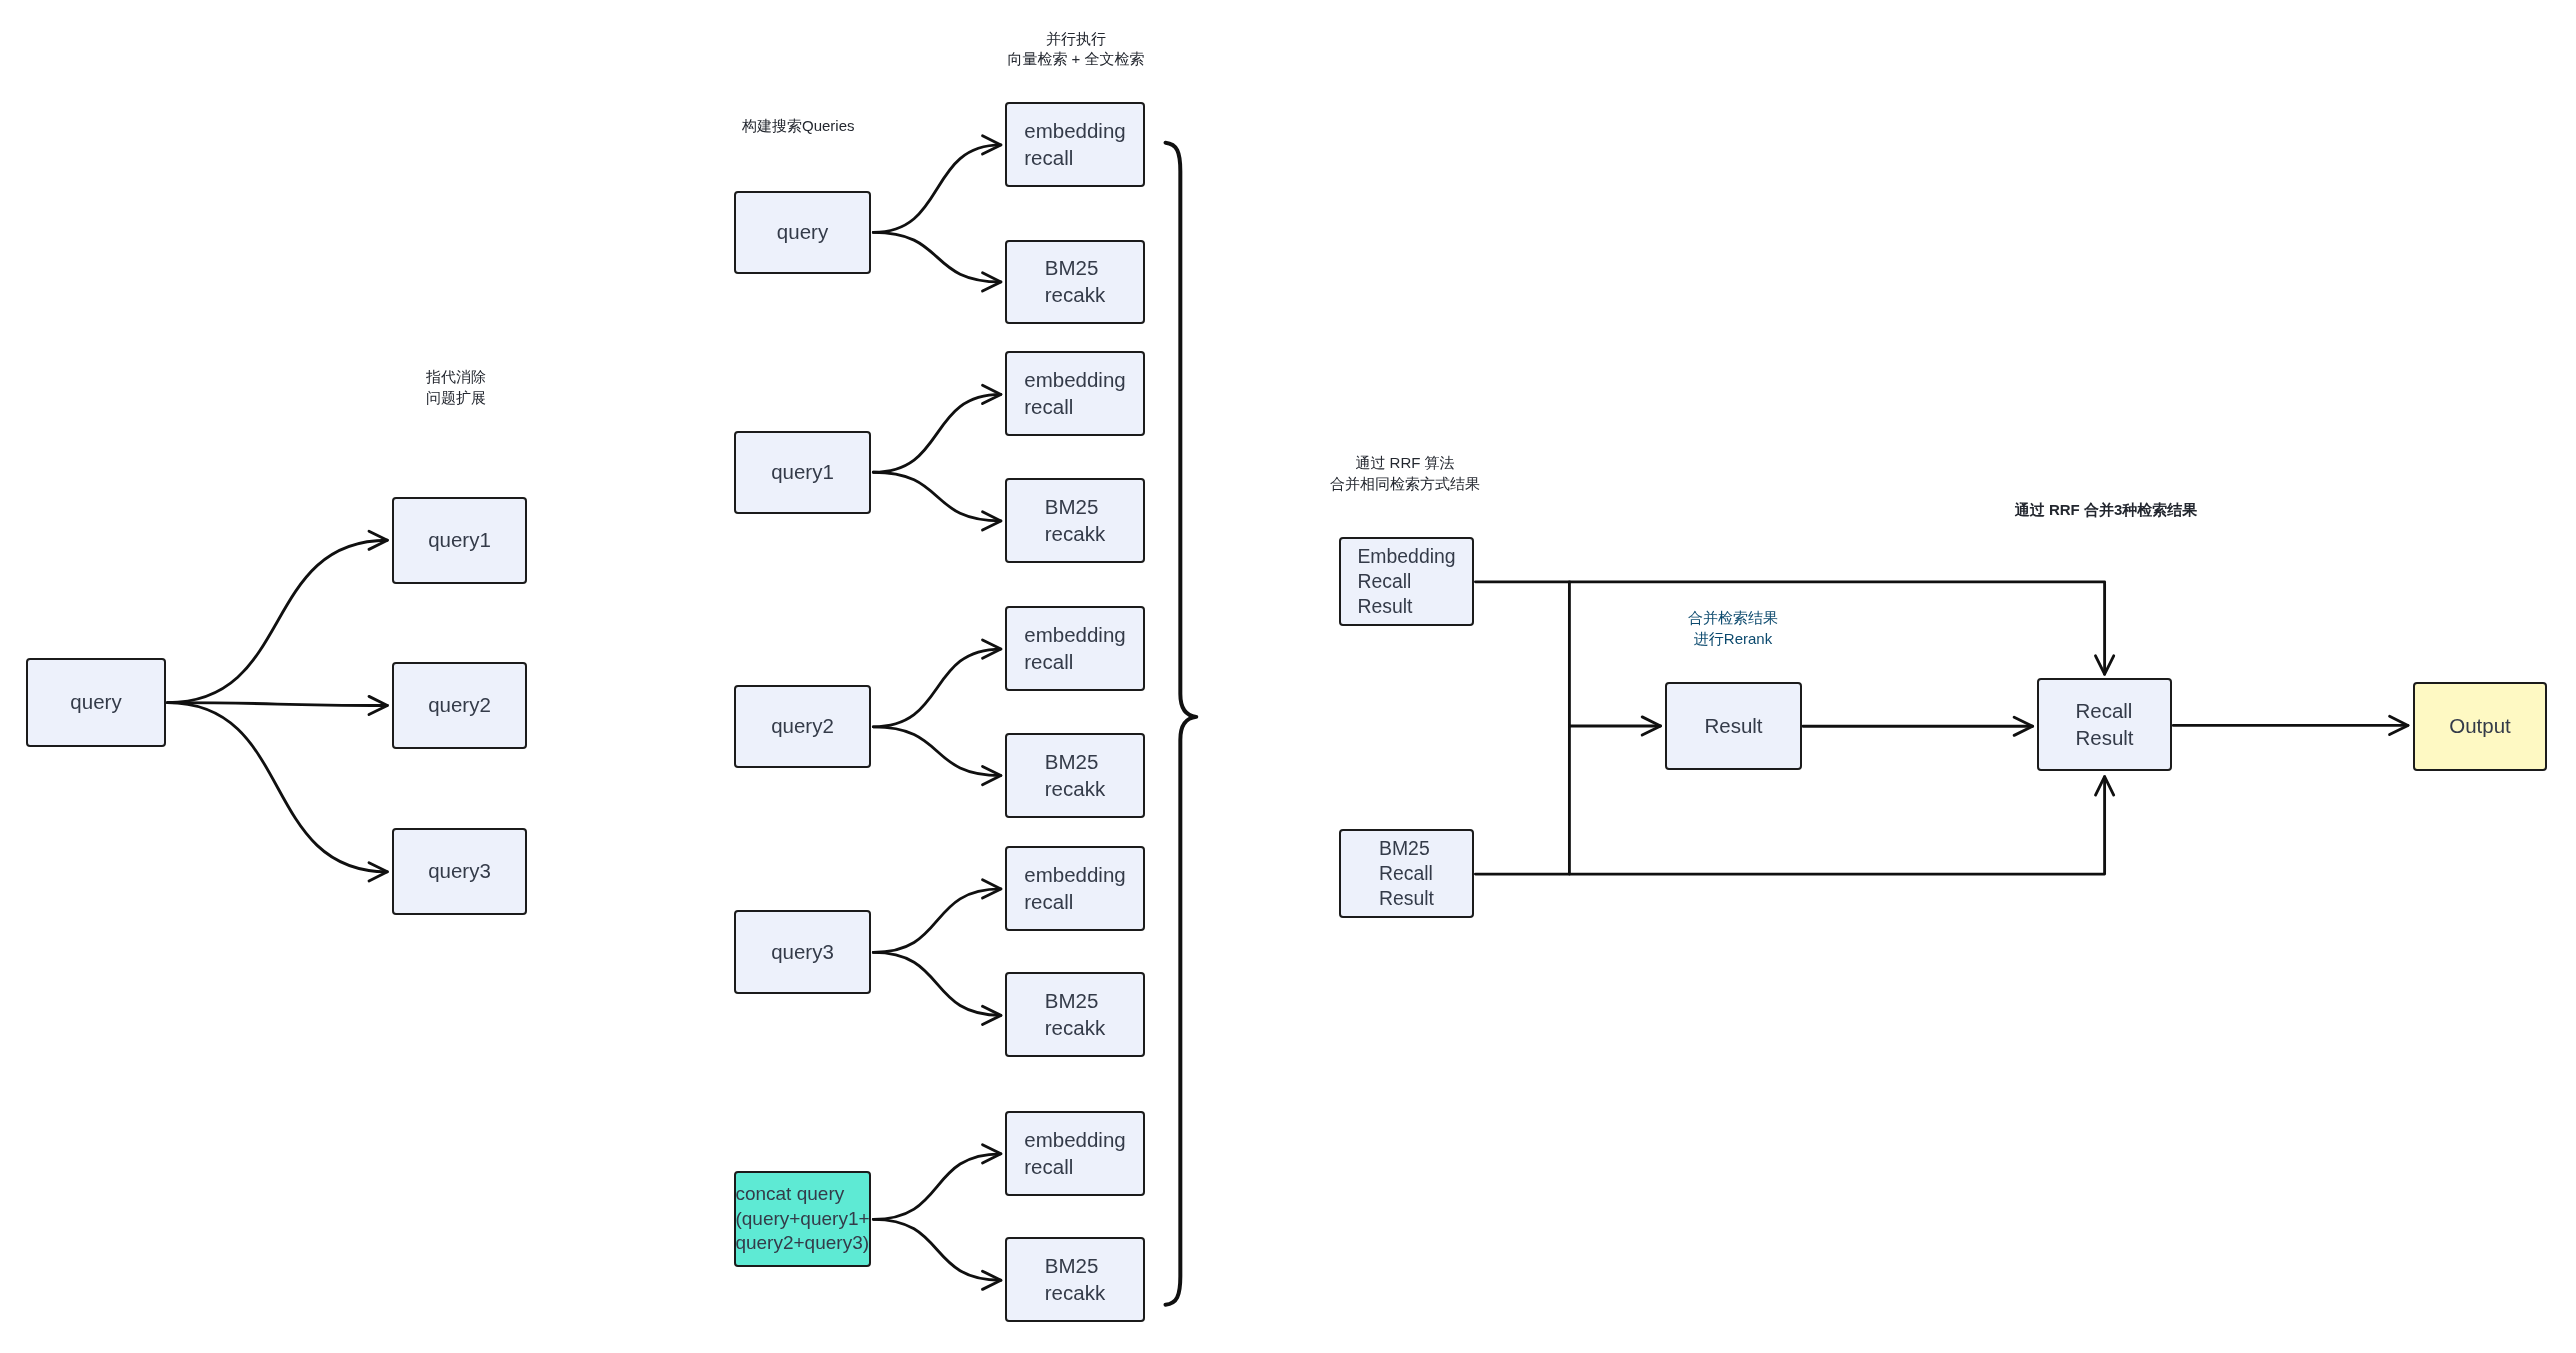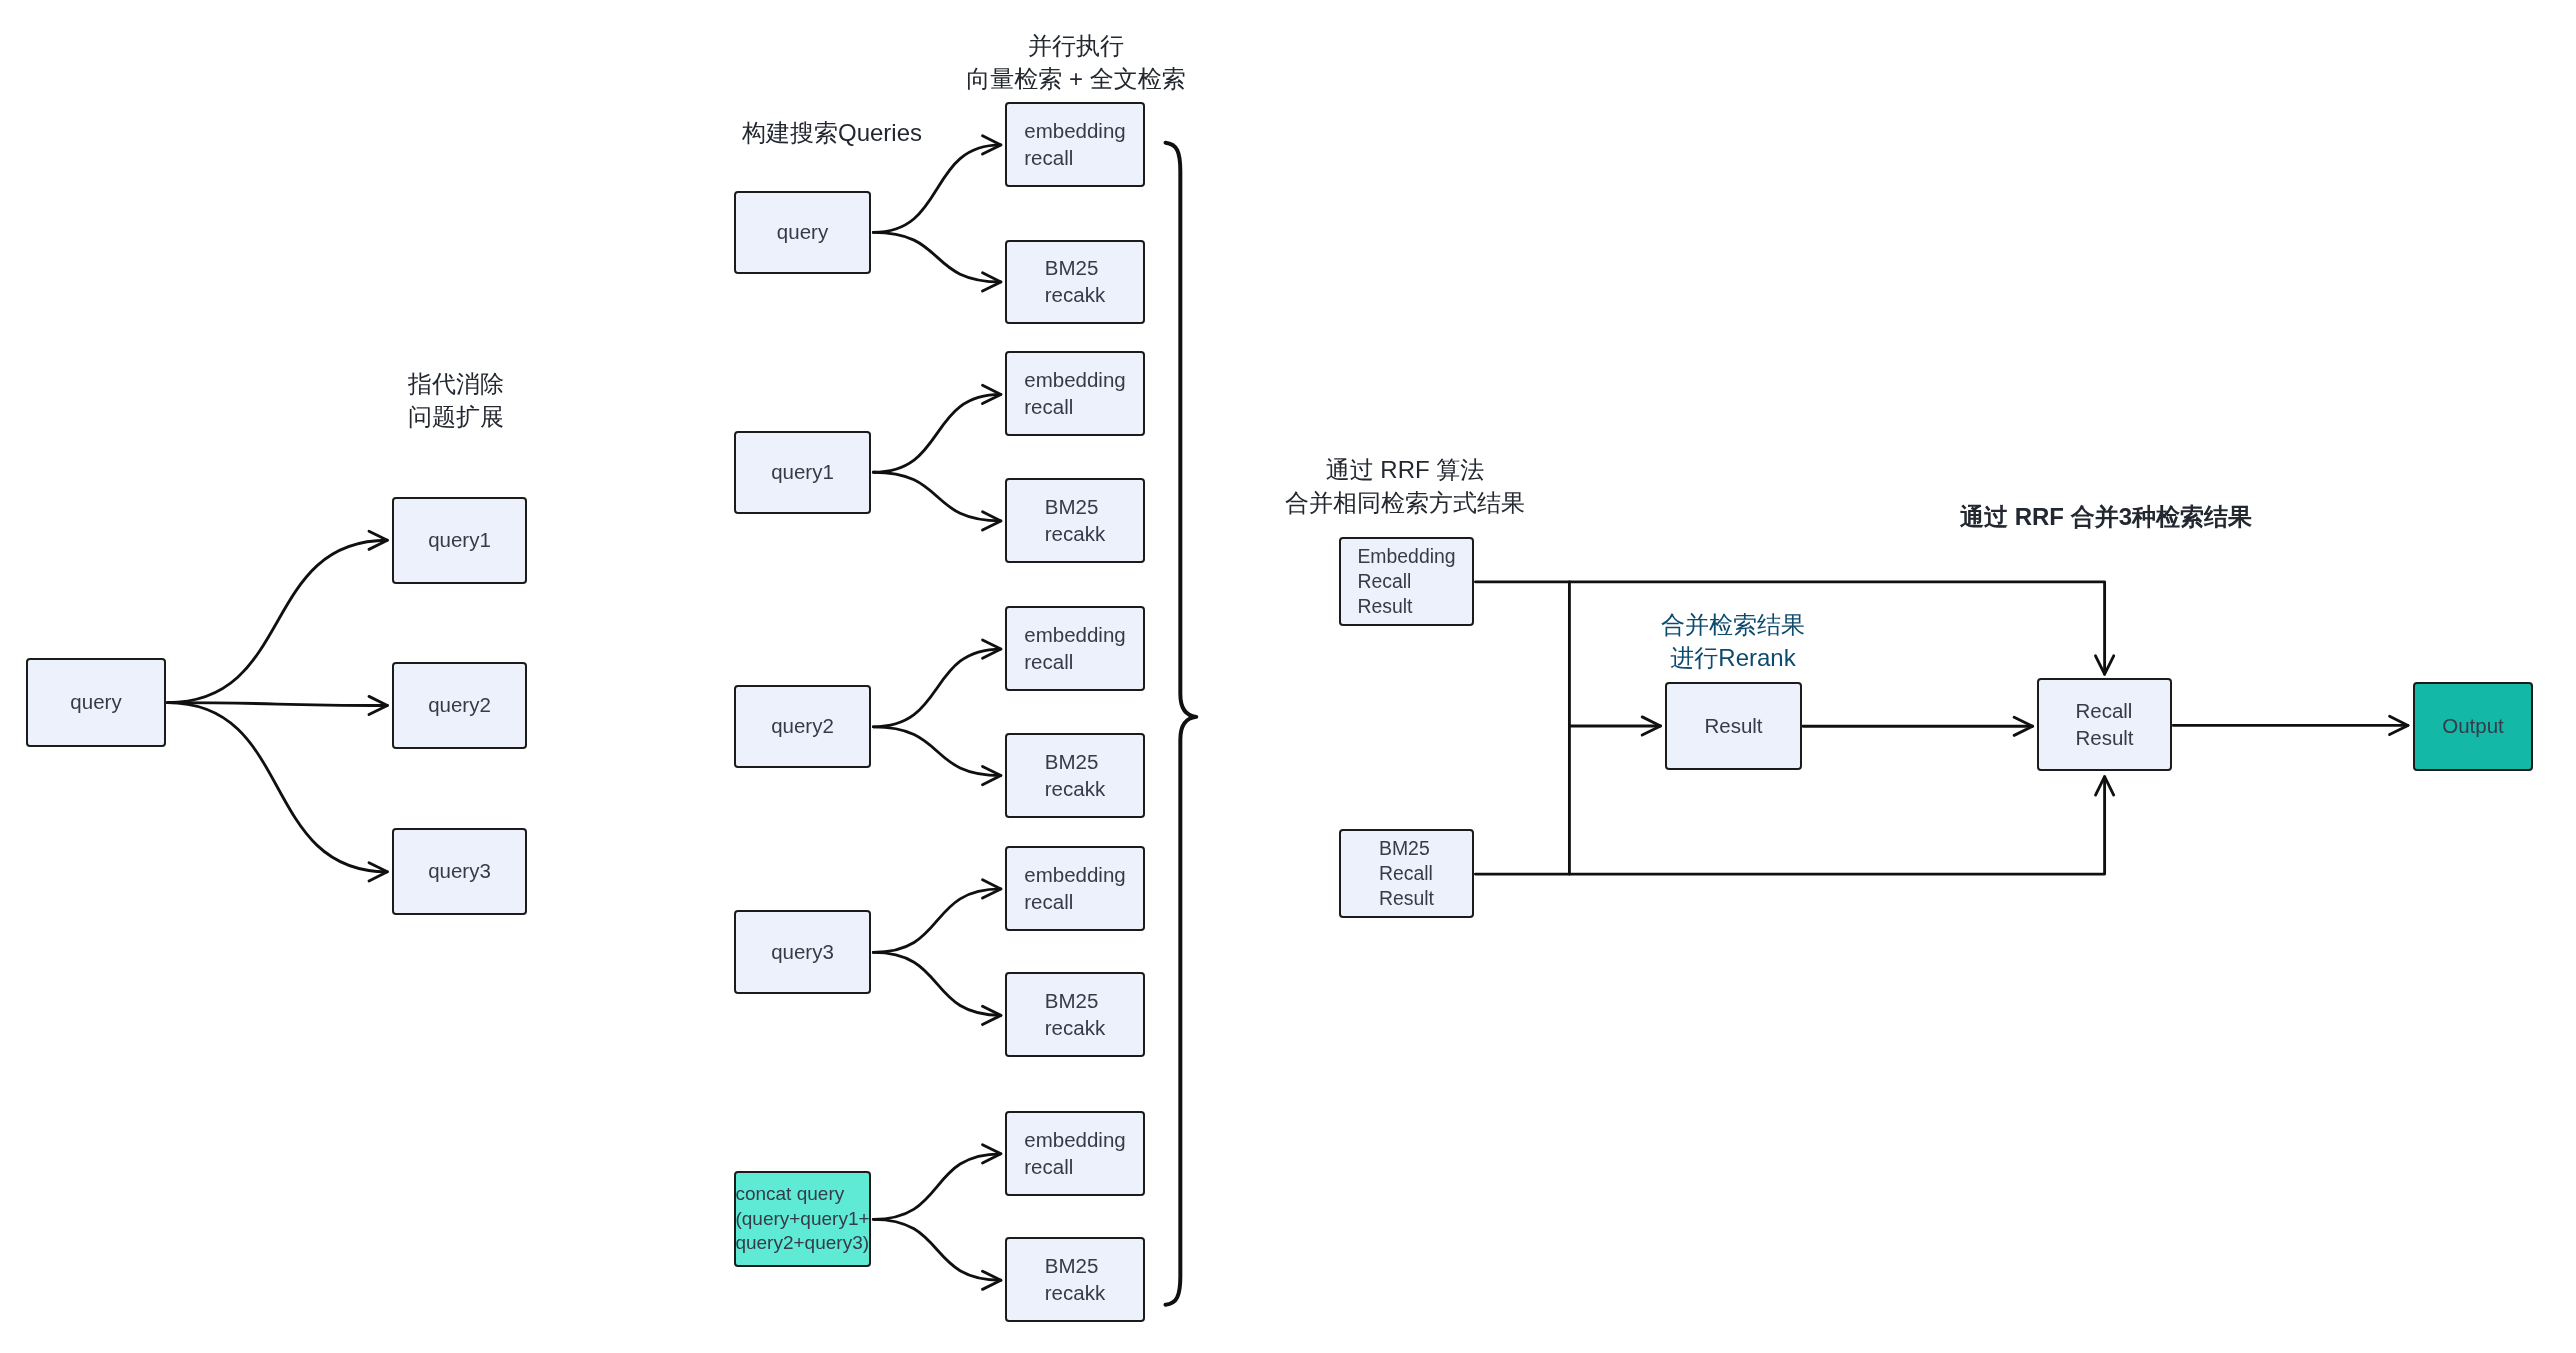--- a/index.html
+++ b/index.html
@@ -20,21 +20,21 @@
     align-items: center;
     justify-content: center;
     text-align: left;
     white-space: pre-line;
     font-size: 20.5px;
     line-height: 1.3;
   }
   .flabel {
     position: absolute;
     white-space: pre-line;
-    font-size: 24px;
+    font-size: 15px;
     line-height: 1.38;
   }
   .flabel.center { transform: translateX(-50%); text-align: center; }
   .flabel.left { text-align: left; }
 </style>
 </head>
 <body>
 
 <div id="stage" style="width: 2576px; height: 1354px; background: rgb(255, 255, 255);">
     <svg width="2576" height="1354" viewBox="0 0 4522 2376" id="edges-svg">
@@ -110,21 +110,21 @@
 recakk</div>
     <div class="node" style="left: 1339px; top: 537px; width: 135px; height: 89px; background: rgb(237, 241, 251); border-color: rgb(27, 27, 27); color: rgb(52, 59, 73); font-size: 19.4px;">Embedding
 Recall
 Result</div>
     <div class="node" style="left: 1339px; top: 829px; width: 135px; height: 89px; background: rgb(237, 241, 251); border-color: rgb(27, 27, 27); color: rgb(52, 59, 73); font-size: 19.4px;">BM25
 Recall
 Result</div>
     <div class="node" style="left: 1665px; top: 682px; width: 137px; height: 88px; background: rgb(237, 241, 251); border-color: rgb(27, 27, 27); color: rgb(52, 59, 73);">Result</div>
     <div class="node" style="left: 2037px; top: 678px; width: 135px; height: 93px; background: rgb(237, 241, 251); border-color: rgb(27, 27, 27); color: rgb(52, 59, 73);">Recall
 Result</div>
-    <div class="node" style="left: 2413px; top: 682px; width: 120px; height: 89px; background: #14b8a6; border-color: rgb(27, 27, 27); color: rgb(52, 59, 73);">Output</div>
+    <div class="node" style="left: 2413px; top: 682px; width: 134px; height: 89px; background: #fef9c3; border-color: rgb(27, 27, 27); color: rgb(52, 59, 73);">Output</div>
     <div class="flabel center" style="left: 1076px; top: 28.5px; color: rgb(35, 39, 47);">并行执行
 向量检索 + 全文检索</div>
     <div class="flabel left" style="left: 742px; top: 116px; color: rgb(35, 39, 47);">构建搜索Queries</div>
     <div class="flabel center" style="left: 456px; top: 358px; color: rgb(35, 39, 47); margin-top: 9px;">指代消除
 问题扩展</div>
     <div class="flabel center" style="left: 1405px; top: 453px; color: rgb(35, 39, 47);">通过 RRF 算法
 合并相同检索方式结果</div>
     <div class="flabel center" style="left: 1733px; top: 608px; color: #0c4a6e;">合并检索结果
 进行Rerank</div>
     <div class="flabel center" style="left: 2106px; top: 500px; color: rgb(35, 39, 47); font-weight: bold;">通过 RRF 合并3种检索结果</div>

